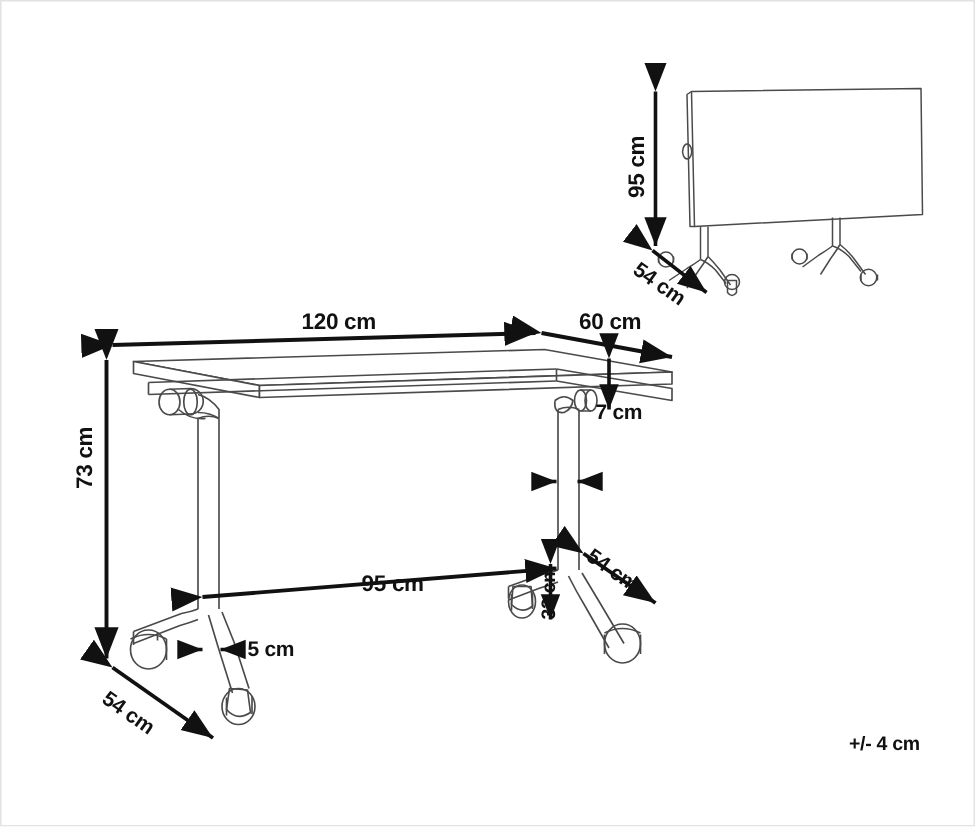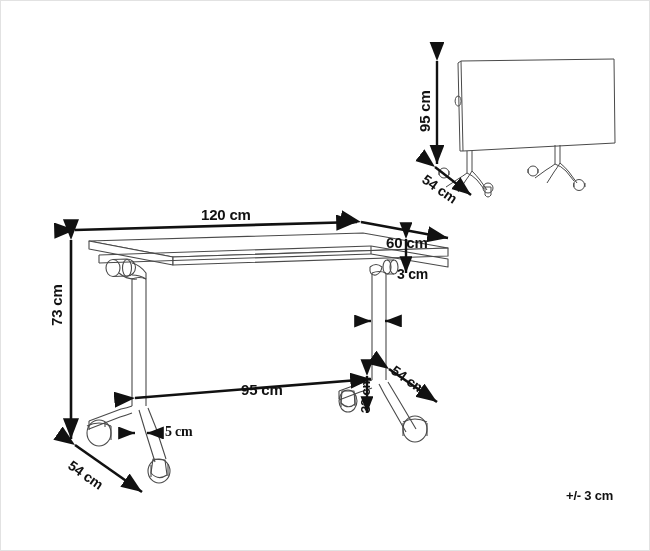--- a/index.html
+++ b/index.html
@@ -170,36 +170,36 @@
 
       <line x1="74" y1="444" x2="141" y2="491" stroke="#111111" stroke-width="2.6" marker-start="url(#ah)" marker-end="url(#ah)"></line>
 
       <line x1="388" y1="368" x2="436" y2="401" stroke="#111111" stroke-width="2.6" marker-start="url(#ah)" marker-end="url(#ah)"></line>
 
       <line x1="366" y1="375" x2="366" y2="412" stroke="#111111" stroke-width="2.4" marker-start="url(#ahs)" marker-end="url(#ahs)"></line>
     </svg>
 
     <div class="lbl s15" style="left:200px;top:206px;">120 cm</div>
 
-    <div class="lbl s15" style="left:385px;top:206px;margin-top:28px;">60 cm</div>
-
-    <div class="lbl s14" style="left:396px;top:266px;">3 cm</div>
+    <div class="lbl s15" style="left:385px;top:206px;">60 cm</div>
+
+    <div class="lbl s14" style="left:396px;top:266px;">7 cm</div>
 
     <div class="lbl s15" style="left:48px;top:325px;transform:rotate(-90deg);transform-origin:left top;">73 cm</div>
 
     <div class="lbl s15" style="left:240px;top:381px;">95 cm</div>
 
-    <div class="lbl s14" style="left:164px;top:424px;font-family:Liberation Serif, serif;">5 cm</div>
+    <div class="lbl s14" style="left:164px;top:424px;">5 cm</div>
 
     <div class="lbl s14" style="left:73px;top:457px;transform:rotate(35deg);transform-origin:left top;">54 cm</div>
 
     <div class="lbl s14" style="left:396px;top:362px;transform:rotate(35deg);transform-origin:left top;">54 cm</div>
 
     <div class="lbl s13" style="left:358px;top:412px;transform:rotate(-90deg);transform-origin:left top;">32 cm</div>
 
     <div class="lbl s15" style="left:416px;top:131px;transform:rotate(-90deg);transform-origin:left top;">95 cm</div>
 
     <div class="lbl s14" style="left:427px;top:171px;transform:rotate(35deg);transform-origin:left top;">54 cm</div>
 
-    <div class="lbl s13 tol" style="left:565px;top:488px;">+/- 3 cm</div>
+    <div class="lbl s13 tol" style="left:565px;top:488px;">+/- 4 cm</div>
 
   </div>
 </div>
 
 </body></html>

